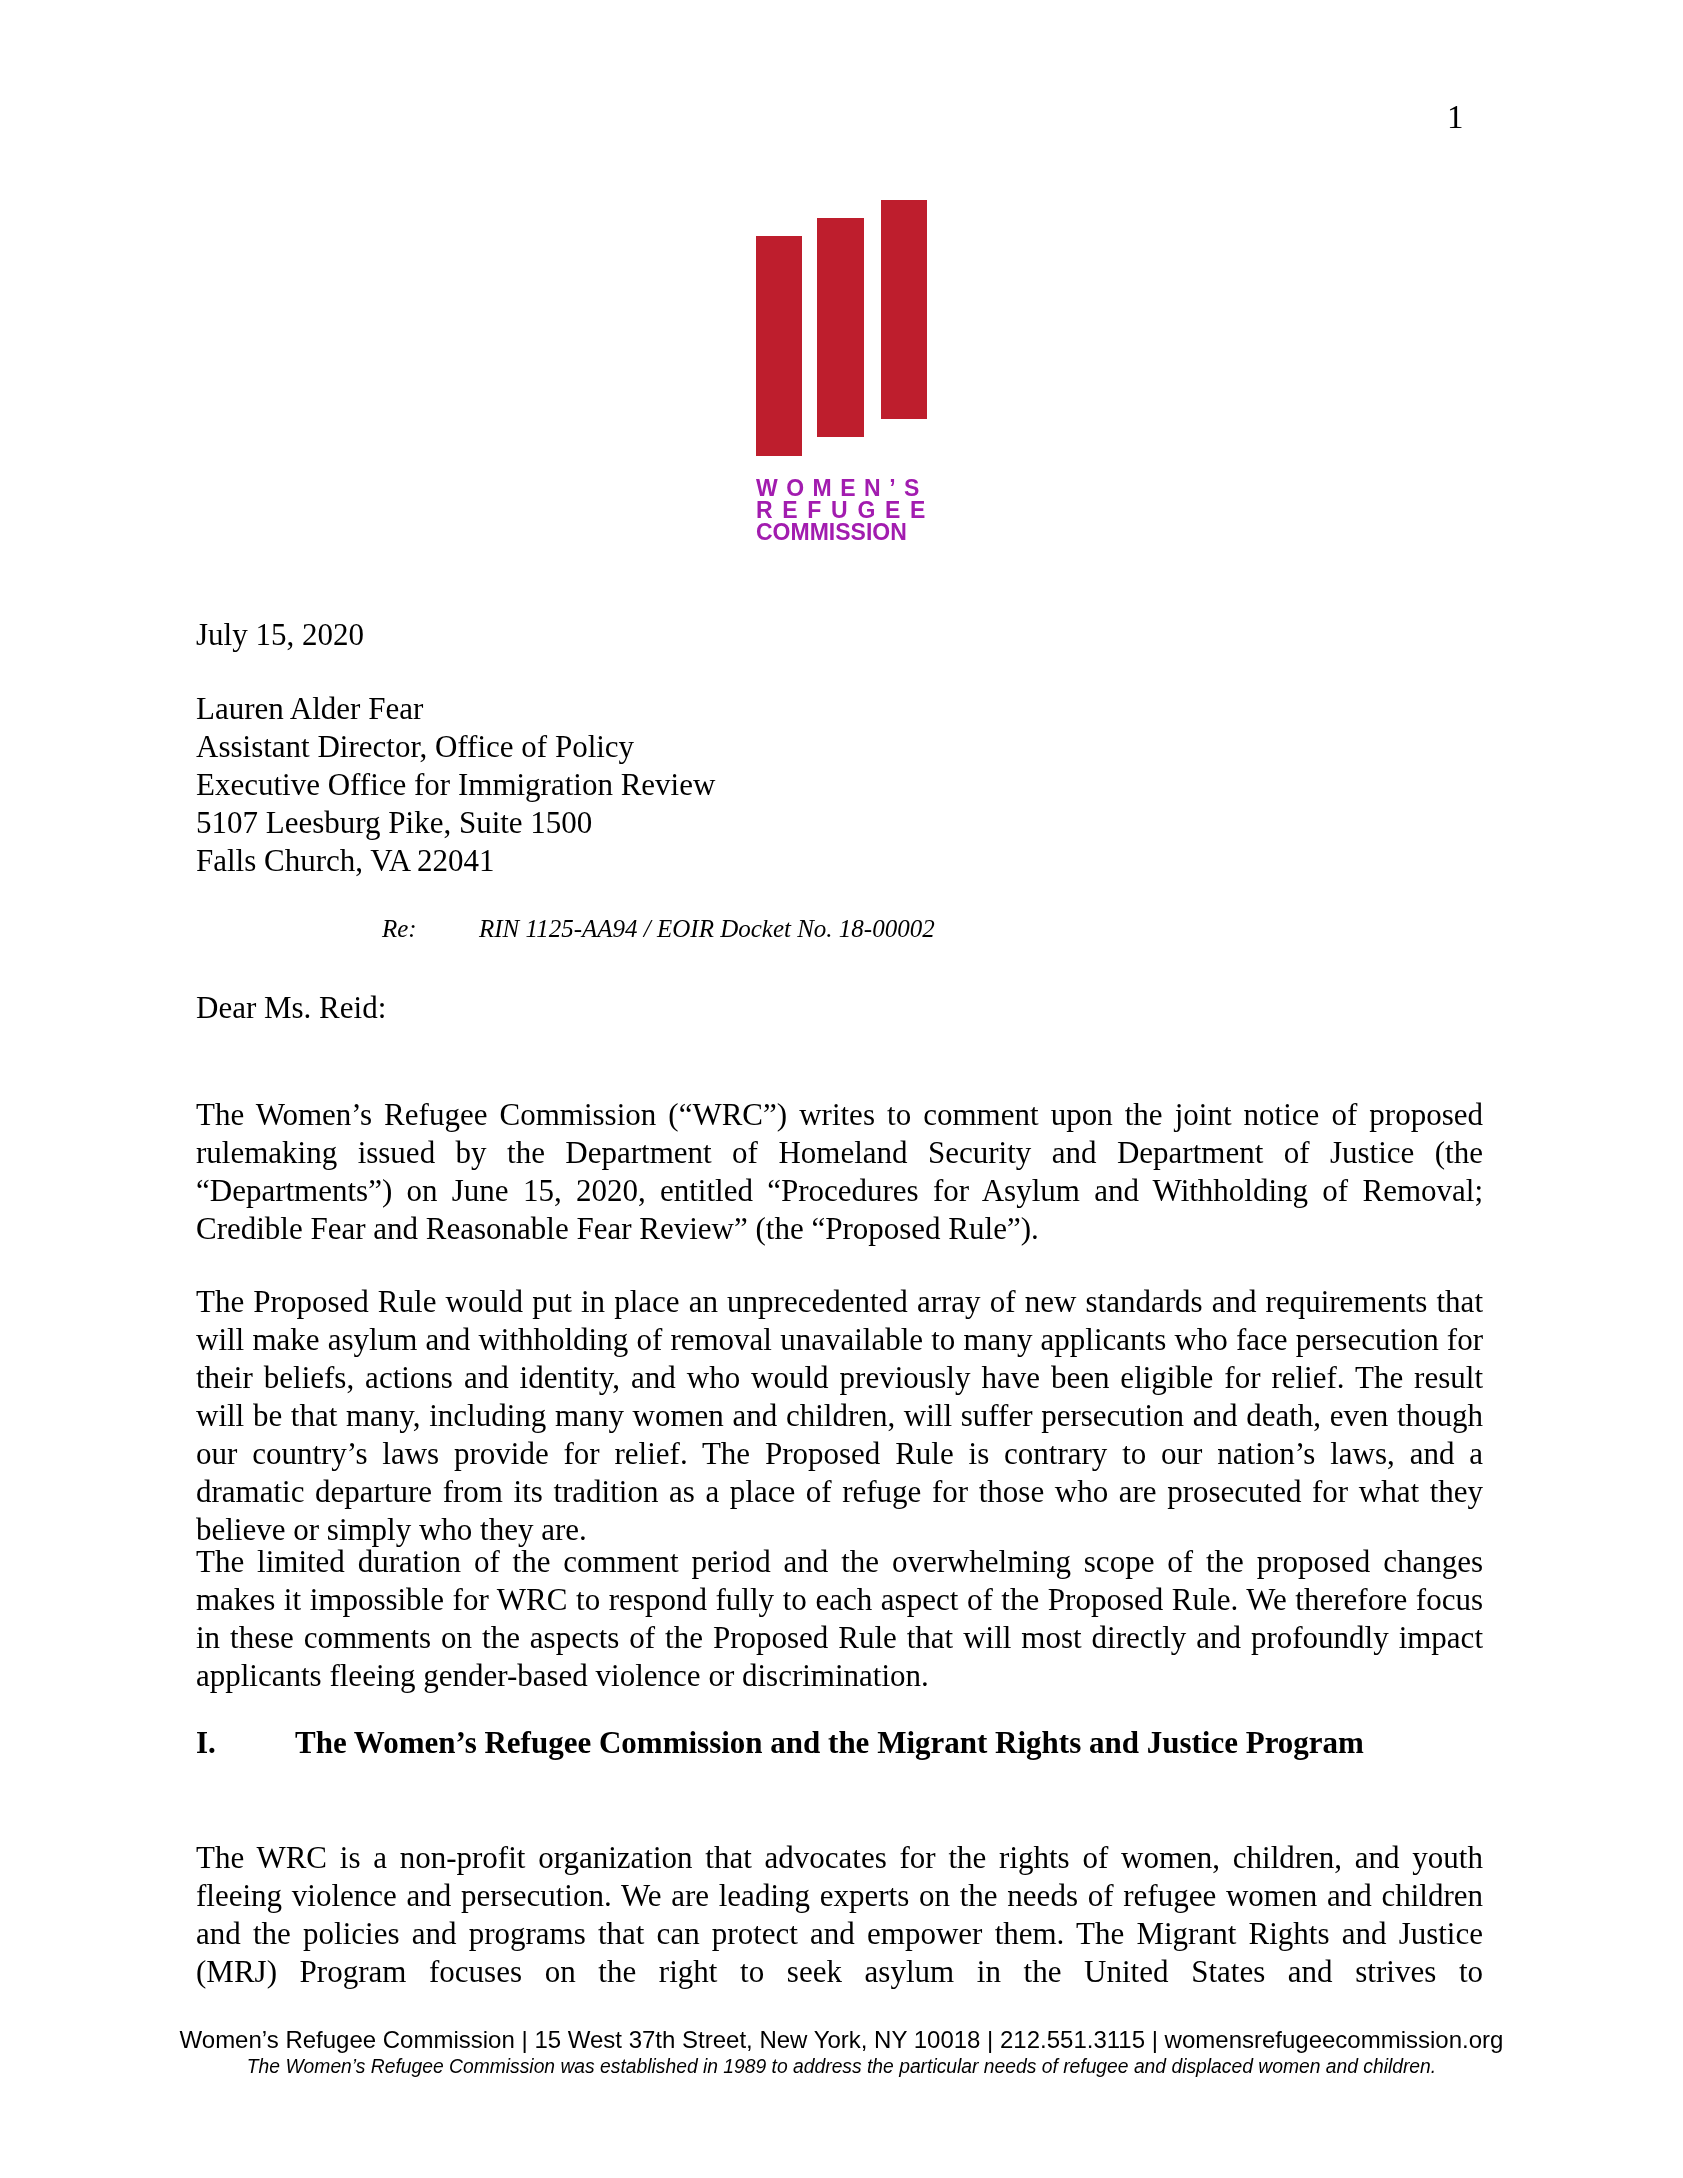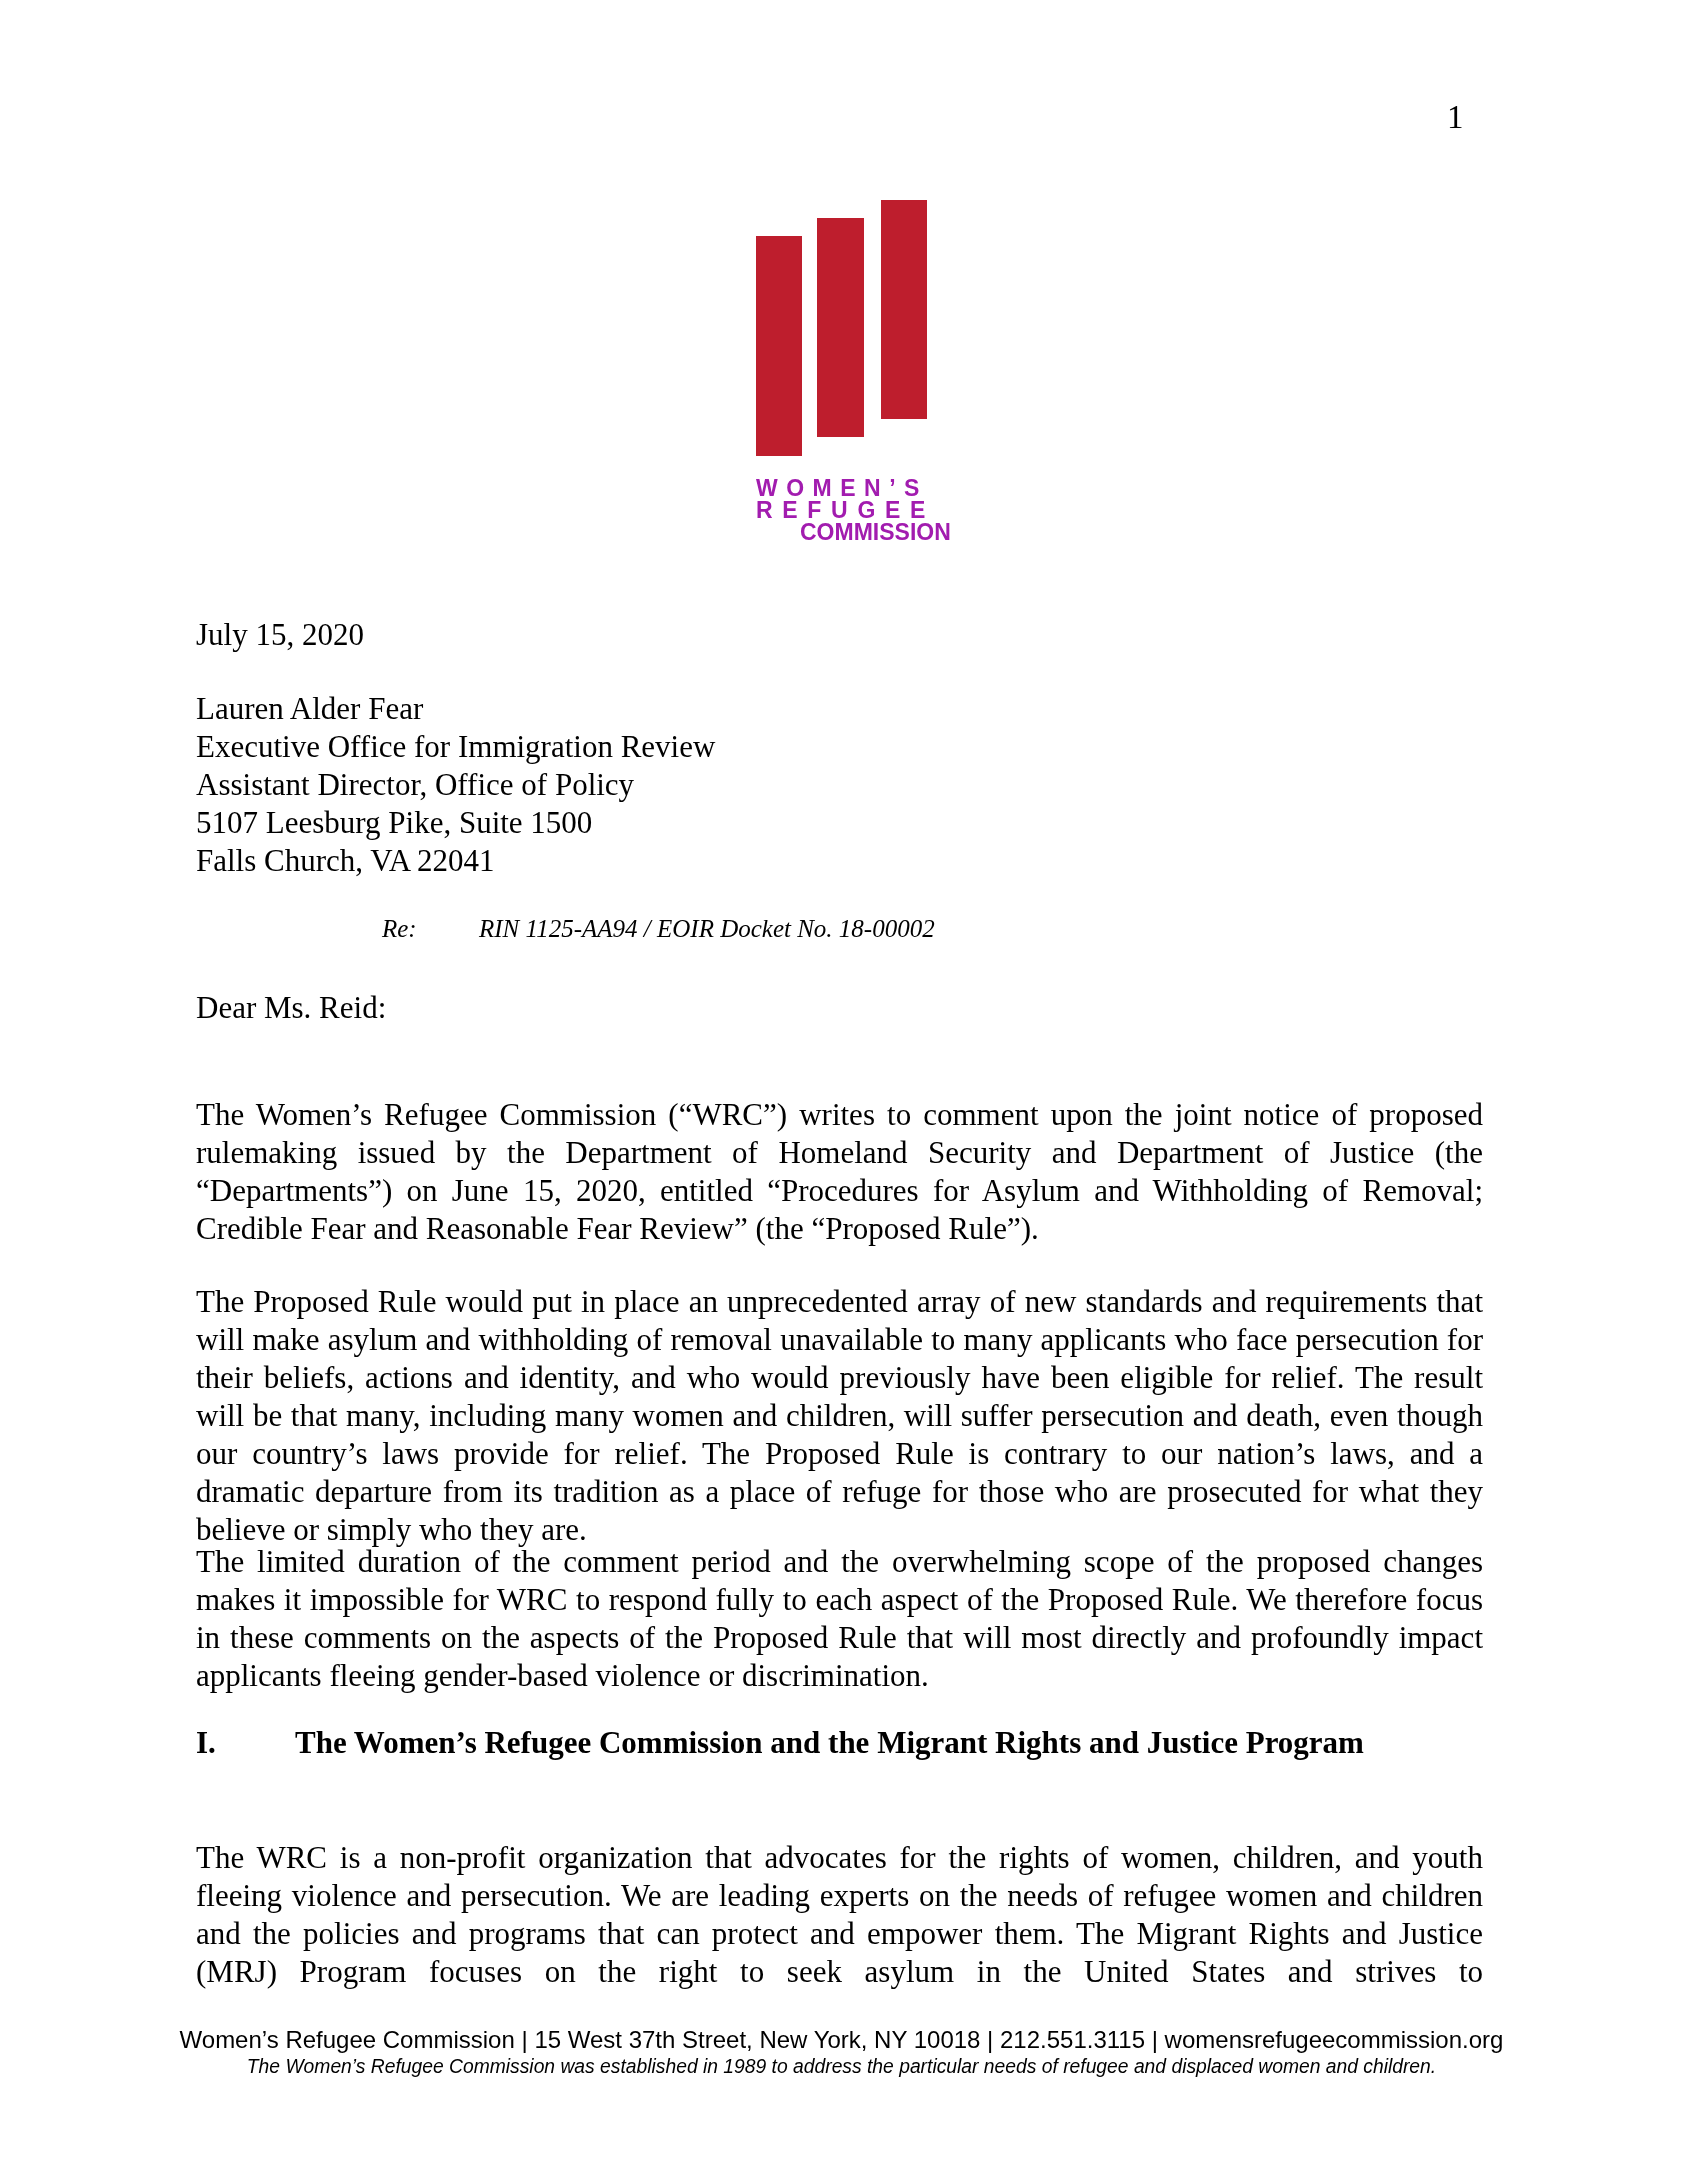--- a/index.html
+++ b/index.html
@@ -7,21 +7,21 @@
   .serif { font-family: "Liberation Serif", "DejaVu Serif", serif; color: #000; }
   .page-number { position: absolute; top: 99px; left: 1447px; font-size: 33px; }
   .logo { position: absolute; left: 756px; top: 199px; width: 170px; height: 356px; }
   .logo .bar { position: absolute; background: #be1e2d; }
   .logo .bar1 { left: 0; top: 37px; width: 46px; height: 220px; }
   .logo .bar2 { left: 61px; top: 19px; width: 47px; height: 219px; }
   .logo .bar3 { left: 125px; top: 1px; width: 46px; height: 219px; }
   .logo .wordmark { position: absolute; left: 0; top: 278px; width: 174px; font-family: "Liberation Sans", "DejaVu Sans", sans-serif; font-weight: bold; color: #a21caf; line-height: 22px; }
   .logo .wm1 { font-size: 23px; letter-spacing: 8.5px; }
   .logo .wm2 { font-size: 23px; letter-spacing: 9.7px; }
-  .logo .wm3 { font-size: 23px; letter-spacing: 0px; margin-left: 44px; }
+  .logo .wm3 { font-size: 23px; letter-spacing: 0px; }
 
   .text { position: absolute; left: 196px; width: 1287px; font-size: 31px; line-height: 38px; }
   .date { top: 616px; }
   .recipient { top: 690px; }
   .re-line { position: absolute; top: 915px; left: 382px; font-size: 25px; font-style: italic; }
   .re-line .re-label { display: inline-block; width: 97px; }
   .salutation { top: 989px; }
   .para { text-align: justify; text-align-last: left; margin-top: 42px; }
   .p1 { top: 1054px; }
   .p2 { top: 1241px; }
@@ -48,22 +48,22 @@
     <div class="wm1">WOMEN’S</div>
     <div class="wm2">REFUGEE</div>
     <div class="wm3">COMMISSION</div>
   </div>
 </div>
 
 <div class="serif text date">July 15, 2020</div>
 
 <div class="serif text recipient">
   <div>Lauren Alder Fear</div>
+  <div>Assistant Director, Office of Policy</div>
   <div>Executive Office for Immigration Review</div>
-  <div>Assistant Director, Office of Policy</div>
   <div>5107 Leesburg Pike, Suite 1500</div>
   <div>Falls Church, VA 22041</div>
 </div>
 
 <div class="serif re-line">
   <span class="re-label">Re:</span><span>RIN 1125-AA94 / EOIR Docket No. 18-00002</span>
 </div>
 
 <div class="serif text salutation">Dear Ms. Reid:</div>
 

